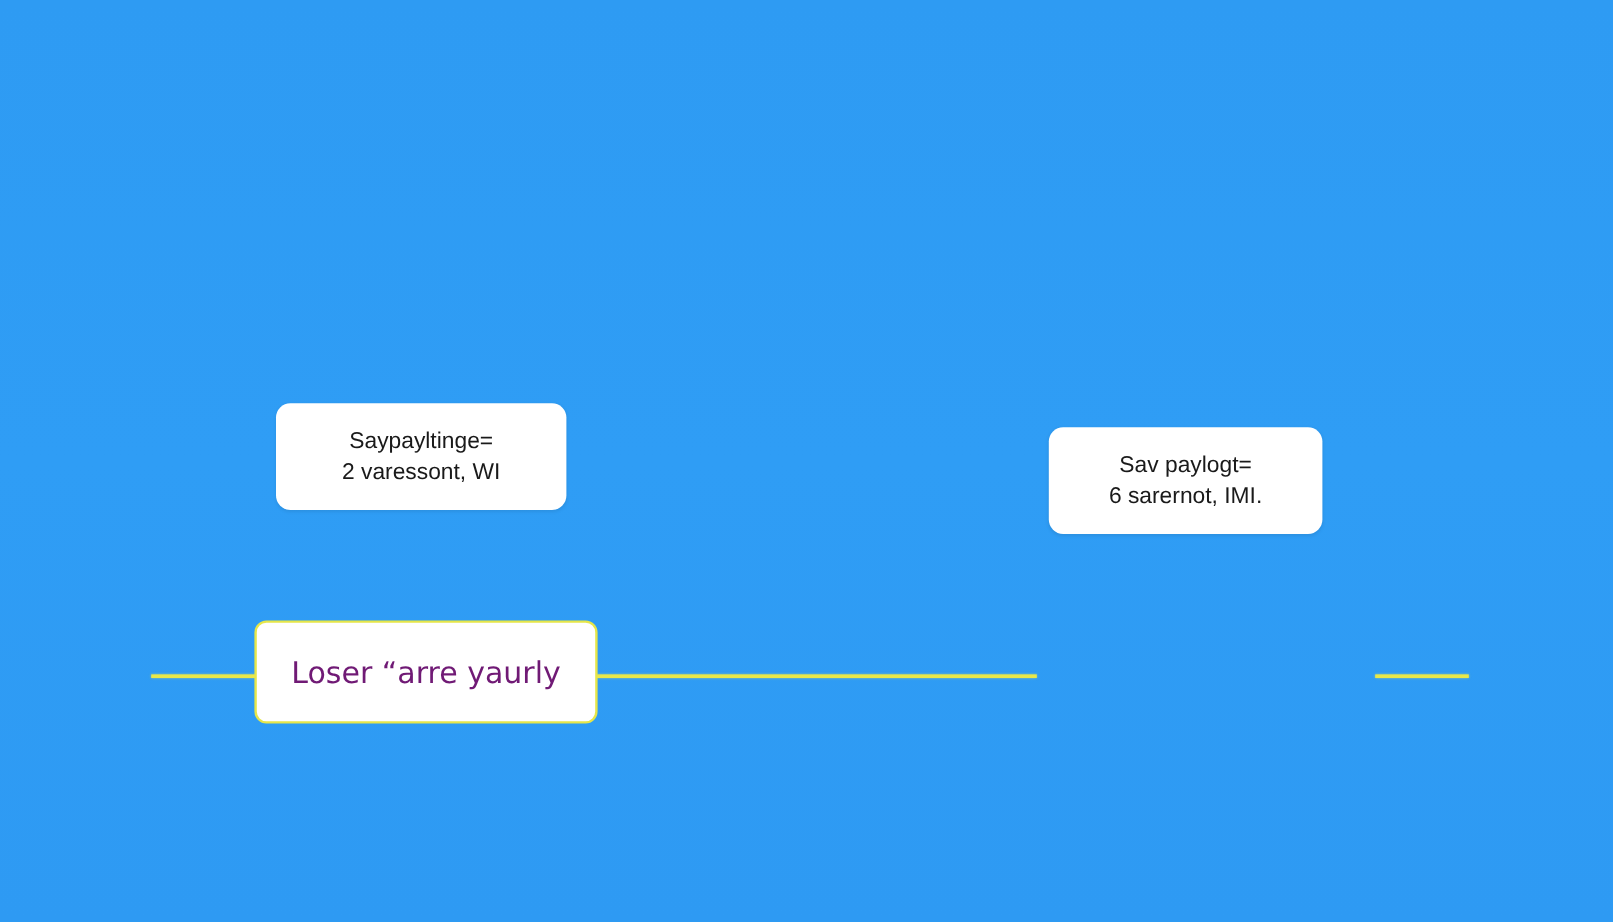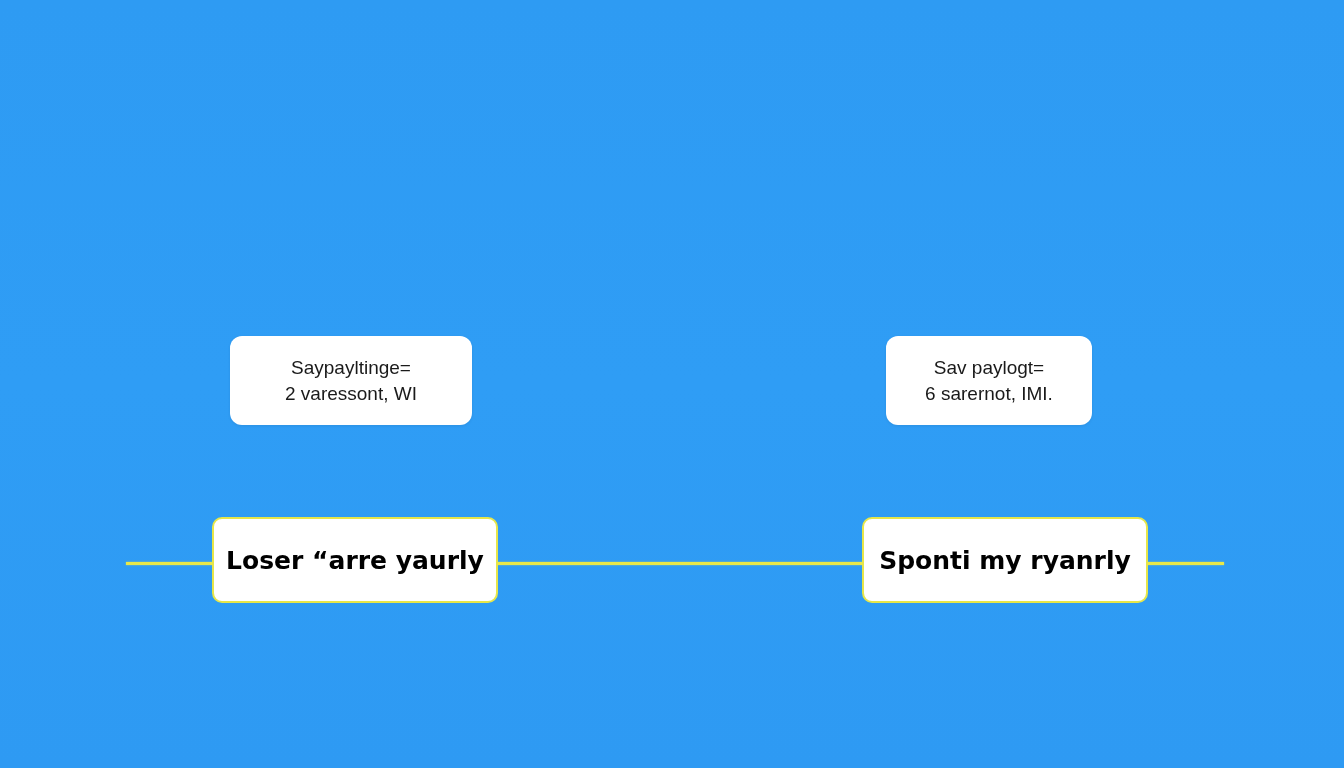--- a/index.html
+++ b/index.html
@@ -44,47 +44,43 @@
     }
     .node-box {
       position: absolute;
       background: #ffffff;
       border: 2px solid #e6e64a;
       border-radius: 10px;
       box-sizing: border-box;
       display: flex;
       align-items: center;
       justify-content: center;
-      color: #000000;
+      color: #701a75;
       font-family: "DejaVu Sans", sans-serif;
       font-size: 25px;
       white-space: nowrap;
-      font-weight: bold;
     }
   </style>
 </head>
 <body>
 
 <div class="canvas">
 
   <div class="connector" style="left:126px; top:562px; width:88px;"></div>
   <div class="connector" style="left:496px; top:562px; width:368px;"></div>
   <div class="connector" style="left:1146px; top:562px; width:78px;"></div>
 
   <div class="label-box" style="left:230px; top:336px; width:242px; height:89px;">
     <div class="line">Saypayltinge=</div>
     <div class="line">2 varessont, WI</div>
   </div>
 
-  <div class="label-box" style="left:874px; top:336px; width:206px; height:89px;margin-left:12px;">
+  <div class="label-box" style="left:874px; top:356px; width:228px; height:89px;">
     <div class="line">Sav paylogt=</div>
     <div class="line">6 sarernot, IMI.</div>
   </div>
 
   <div class="node-box" style="left:212px; top:517px; width:286px; height:86px;">
     <span>Loser “arre yaurly</span>
   </div>
 
-  <div class="node-box" style="left:862px; top:517px; width:286px; height:86px;">
-    <span>Sponti my ryanrly</span>
-  </div>
 
 </div>
 
 </body></html>

